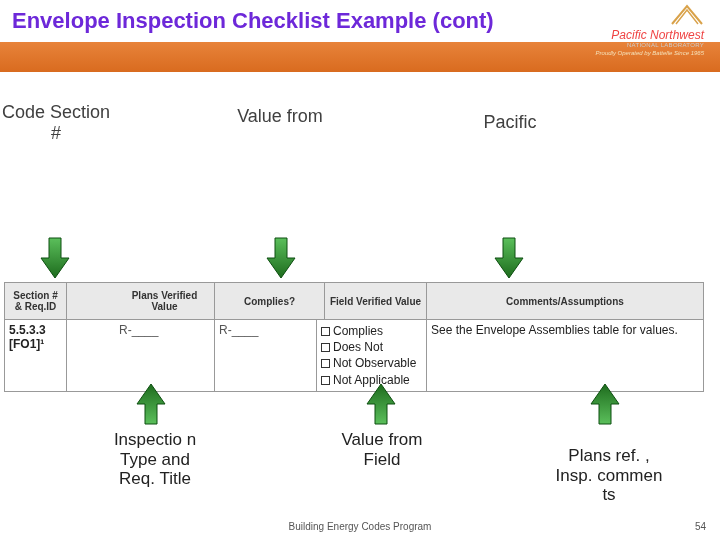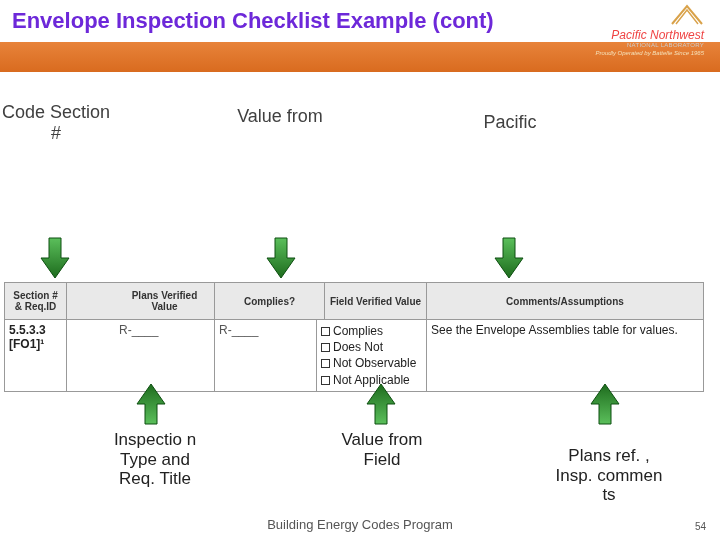--- a/index.html
+++ b/index.html
@@ -50,21 +50,21 @@
   .fillin { color: #555; }
   .complist { line-height: 1.35; }
   .ck { display:inline-block; width:9px; height:9px; border:1px solid #333; margin-right:3px; vertical-align: -1px; }
 
   .callouts-bot { position: absolute; top: 352px; left: 0; right: 0; height: 120px; }
   .cb { position: absolute; text-align: center; font-size: 17px; font-weight: 500; color: #222; line-height: 1.15; }
   .cb-insp { left: 100px; top: 0; width: 110px; }
   .cb-field { left: 332px; top: 0; width: 100px; }
   .cb-plans { left: 554px; top: 16px; width: 110px; }
 
-  .footer { position: absolute; bottom: 8px; left: 0; right: 0; text-align: center; font-size: 13px; color: #555; margin-top: 14px; }
+  .footer { position: absolute; bottom: 8px; left: 0; right: 0; text-align: center; font-size: 10px; color: #555; margin-top: 14px; }
   .pagenum { position: absolute; bottom: 8px; right: 14px; font-size: 10px; color: #555; }
 </style>
 </head>
 <body>
 
 <div class="header">
   <div class="title">Envelope Inspection Checklist Example (cont)</div>
   <div class="band"></div>
   <div class="brand">
     <div class="brand-logo">

